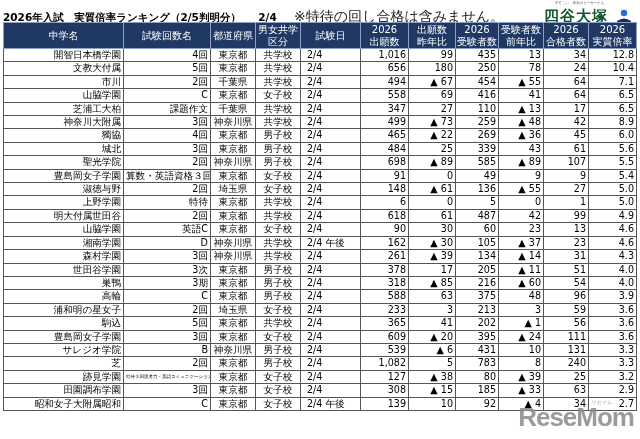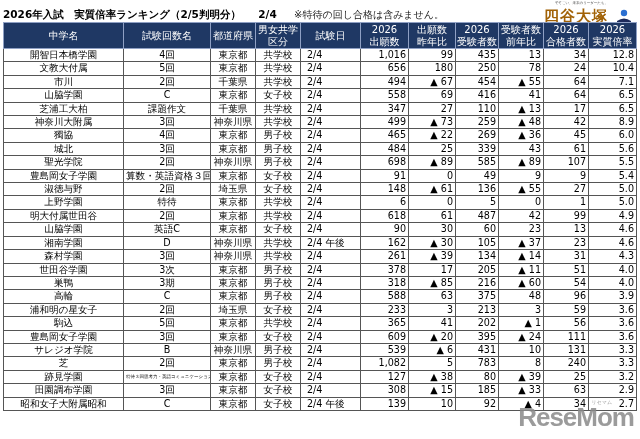--- a/index.html
+++ b/index.html
@@ -1,31 +1,31 @@
 <!DOCTYPE html>
 <html><head>
 <meta charset="utf-8">
 <style>
   html, body { margin:0; padding:0; background:#ffffff; }
   body { width:640px; height:439px; position:relative; overflow:hidden;
          font-family:"DejaVu Sans", "Liberation Sans", sans-serif; color:#000; }
   .title-bar { position:absolute; left:3px; top:8px; height:14px; font-size:10.5px; white-space:nowrap; }
   .title-bar .t-main { font-weight:bold; }
   .title-bar .t-date { font-weight:bold; margin-left:14px; }
-  .title-bar .t-note { font-size:10px; margin-left:14px; color:#222; }
+  .title-bar .t-note { font-size:14px; margin-left:14px; color:#222; }
   .logo { position:absolute; right:8px; top:0px; width:120px; height:22px; text-align:right; }
   .logo .tagline { font-size:3.5px; color:#444; display:block; margin-right:24px; line-height:6px; }
-  .logo .name { font-size:15px; font-weight:bold; color:#a16207; letter-spacing:1px;margin-top:29px; }
+  .logo .name { font-size:15px; font-weight:bold; color:#14532d; letter-spacing:1px;margin-top:29px; }
   .logo .mark { display:inline-block; width:16px; height:14px; vertical-align:-2px; margin-left:3px; }
   table { position:absolute; left:3px; top:22px; border-collapse:collapse; table-layout:fixed; width:633px; }
   th { background:#1f3864; color:#fff; font-weight:normal; font-size:10px; border:1px solid #8fa0c4;
        line-height:12px; padding:0; height:25px; text-align:center; }
   td { border:1px solid #555; font-size:9.6px; height:12.4px; line-height:12.4px; padding:0 2px;
        white-space:nowrap; overflow:hidden; }
-  td.l { text-align:center; }
+  td.l { text-align:right; }
   td.c { text-align:center; }
   td.r { text-align:right; }
   td.tiny { font-size:4.5px; }
   td.date { text-align:left; padding-left:6px; }
   .watermark { position:absolute; right:6px; bottom:6px; font-size:26px; font-weight:bold;
                color:#8a8a8a; opacity:0.85; font-family:Liberation Sans, sans-serif; letter-spacing:-1px; }
   .watermark small { font-size:5px; position:absolute; right:22px; top:-3px; letter-spacing:0; font-weight:normal; }
 </style>
 </head>
 <body>

